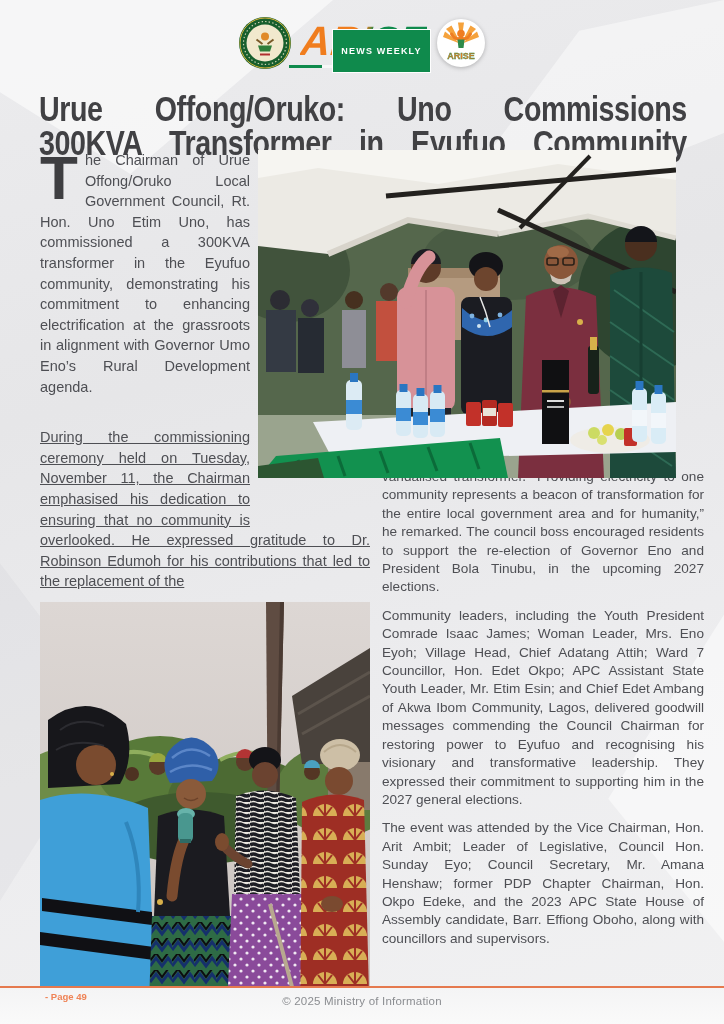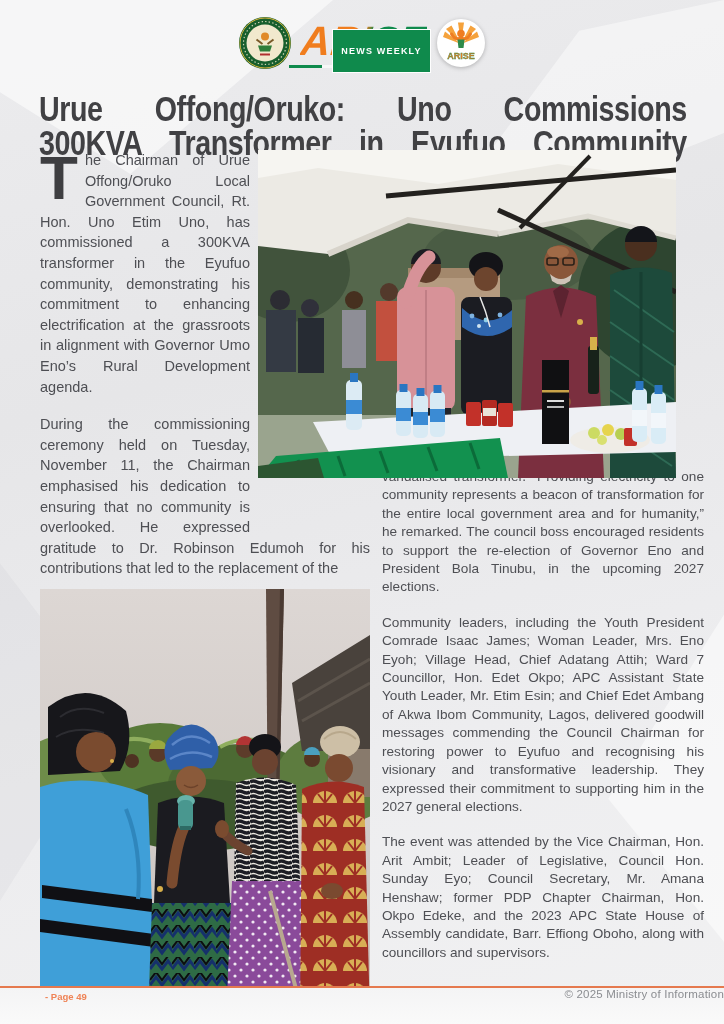--- a/index.html
+++ b/index.html
@@ -36,32 +36,32 @@
 
   
   .top-photo{position:absolute;left:258px;top:150px;width:418px;height:328px;z-index:2;display:block;}
   .bottom-photo{clear:right;width:330px;height:430px;margin-top:10px;display:block;}
 
   
   .columns{position:absolute;left:40px;top:150px;width:664px;display:flex;gap:12px;z-index:1;}
   .col-left{width:330px;flex:none;font-size:14.5px;line-height:20.6px;}
   .col-right{flex:1;min-width:0;font-size:13.6px;line-height:18.4px;}
   .columns p{margin:0;text-align:justify;color:#4e4f54;}
-  .col-left p + p{margin-top:17px;}
-  .col-right p + p{margin-top:17px;}
+  .col-left p + p{margin-top:30px;text-decoration:underline;}
+  .col-right p + p{margin-top:10px;}
   .col-right .lead{margin-top:318px;}
   .wrap-spacer{float:right;width:120px;height:376px;}
   .dropcap{float:left;font-weight:bold;font-size:62px;line-height:47px;
     padding:4px 7px 0 0;color:#3e3e41;}
 
   
   .footer{position:absolute;left:0;top:986px;width:724px;height:38px;z-index:6;
     background:linear-gradient(#f4f4f5,#fafafa);border-top:2.5px solid #e5794e;}
   .page-num{position:absolute;left:45px;top:3px;font-size:9.5px;font-weight:bold;color:#ef8356;}
-  .copyright{text-align:right;font-size:11.5px;color:#8b8d91;letter-spacing:.2px;}
+  .copyright{text-align:center;padding-top:7px;font-size:11.5px;color:#8b8d91;letter-spacing:.2px;}
 </style>
 </head>
 <body>
 
 <div class="page">
   <div class="facet f1"></div>
   <div class="facet f2"></div>
   <div class="facet f3"></div>
   <div class="facet f4"></div>
 

